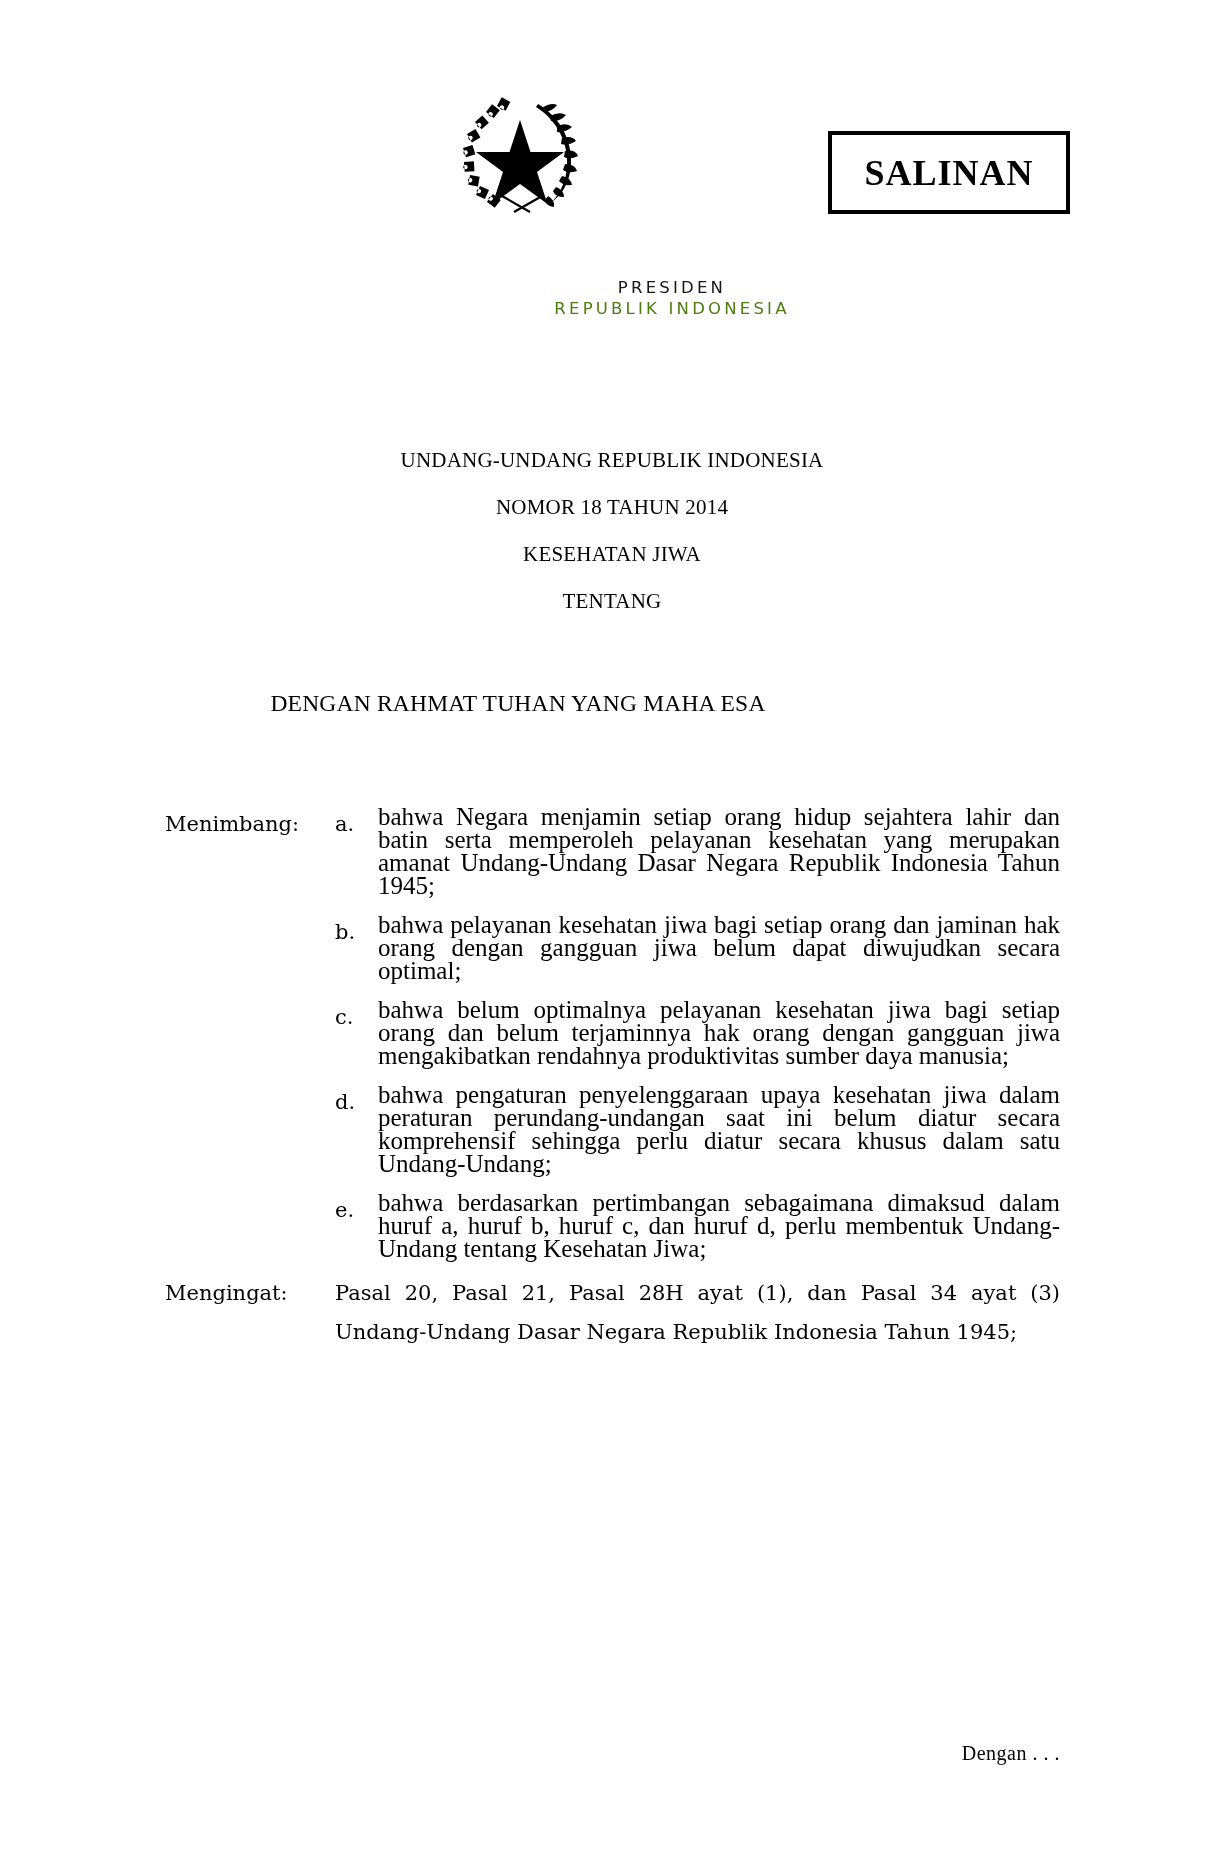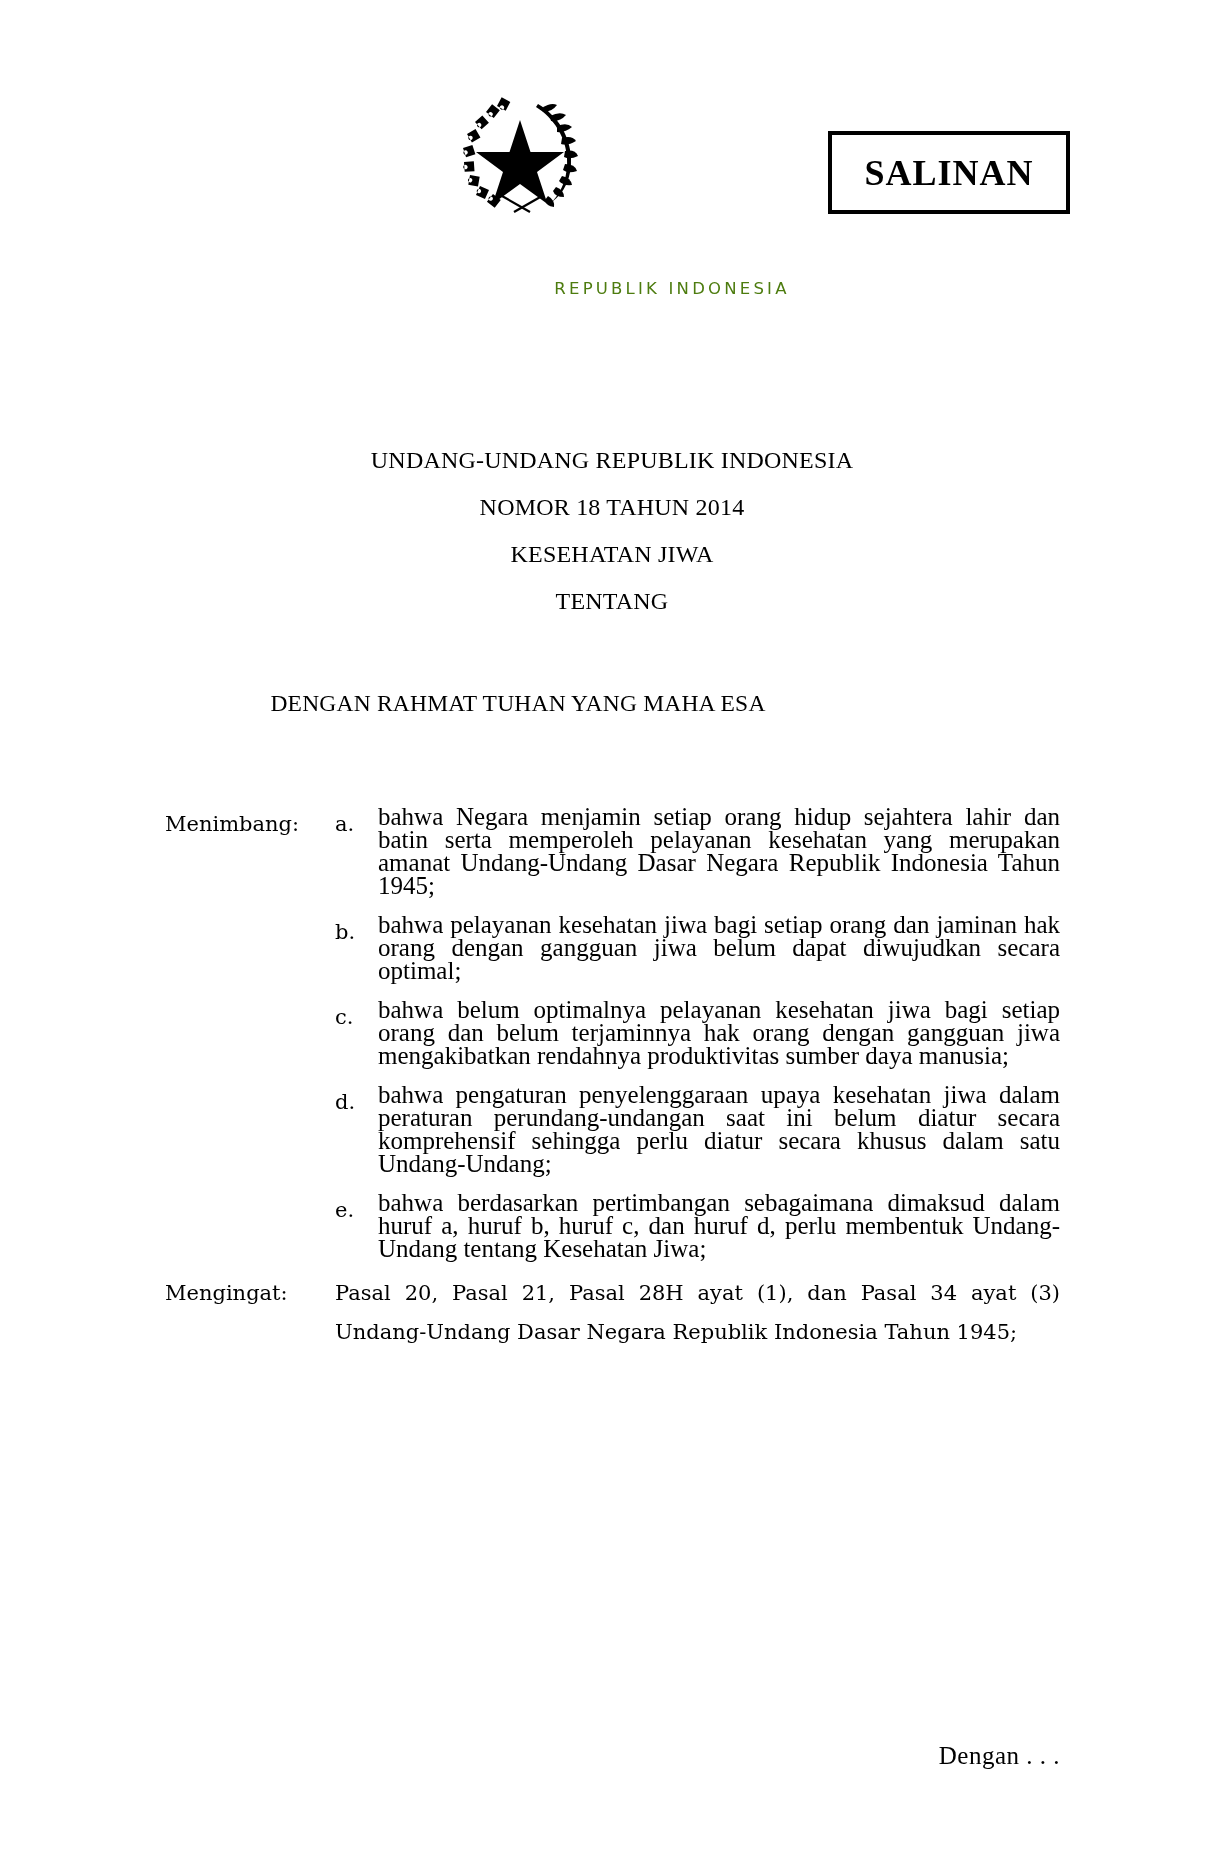--- a/index.html
+++ b/index.html
@@ -83,21 +83,21 @@
 
   
   .title-block {
     position: absolute;
     left: 0;
     top: 437px;
     width: 1224px;
     text-align: center;
   }
   .title-line {
-    font-size: 24px;
+    font-size: 21px;
     line-height: 47px;
     letter-spacing: 0.2px;
     font-family: Liberation Serif, serif;
   }
 
   .preamble-block {
     position: absolute;
     left: 0;
     top: 675px;
     width: 1036px;
@@ -174,21 +174,21 @@
 
   
   .footer {
     position: absolute;
     left: 0;
     top: 1742px;
     width: 1060px;
     text-align: right;
   }
   .footer-text {
-    font-size: 25px;
+    font-size: 20px;
     font-family: "Liberation Serif", "DejaVu Serif", serif;
     letter-spacing: 0.5px;
   }
 </style>
 </head>
 <body>
 
 <div class="page">
 
   <div class="header">
@@ -249,20 +249,21 @@
           <path d="M112,114 L84,130"></path>
         </g>
       </svg>
     </div>
 
     <div class="salinan-box">
       <span class="salinan-text">SALINAN</span>
     </div>
 
     <div class="presiden-block">
+      <div class="presiden-line1">PRESIDEN</div>
       <div class="presiden-line2">REPUBLIK INDONESIA</div>
     </div>
   </div>
 
   <div class="title-block">
     <div class="title-line">UNDANG-UNDANG REPUBLIK INDONESIA</div>
     <div class="title-line">NOMOR 18 TAHUN 2014</div>
     <div class="title-line">KESEHATAN JIWA</div>
     <div class="title-line">TENTANG</div>
   </div>

